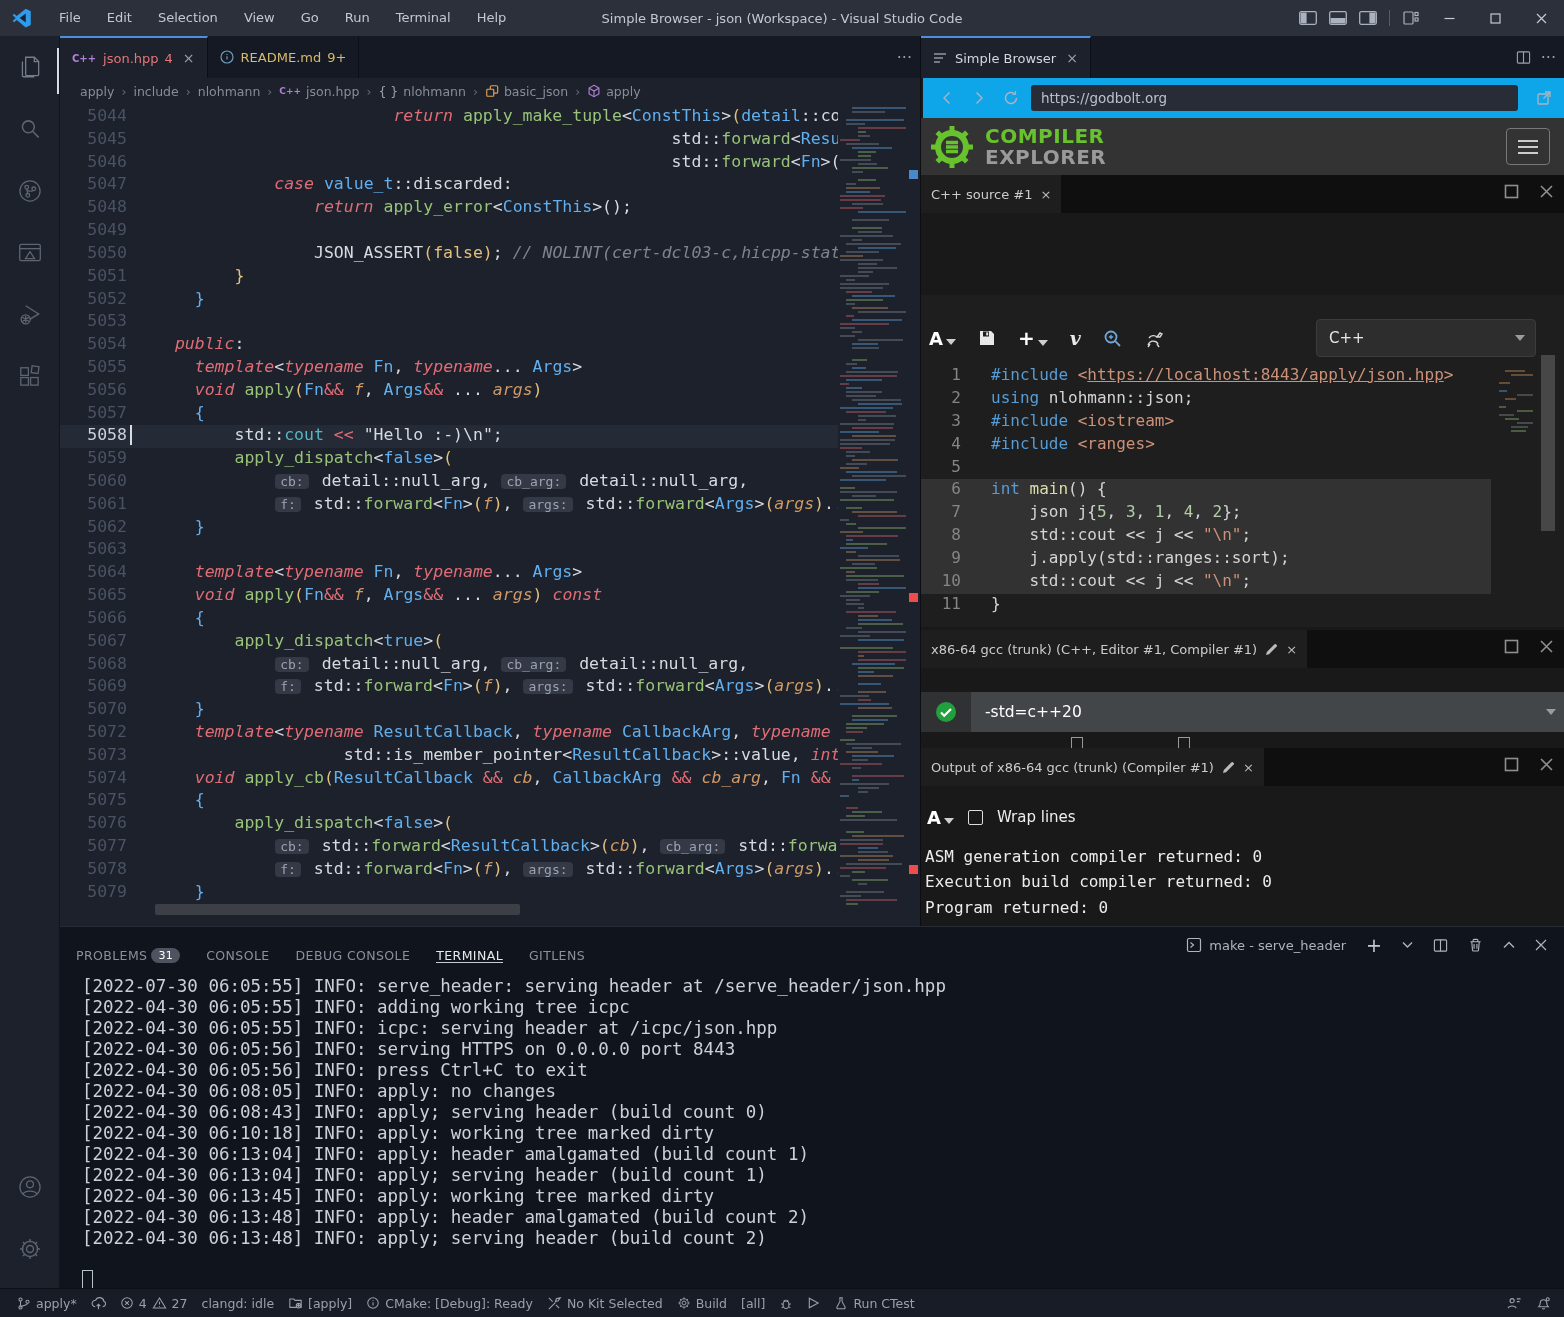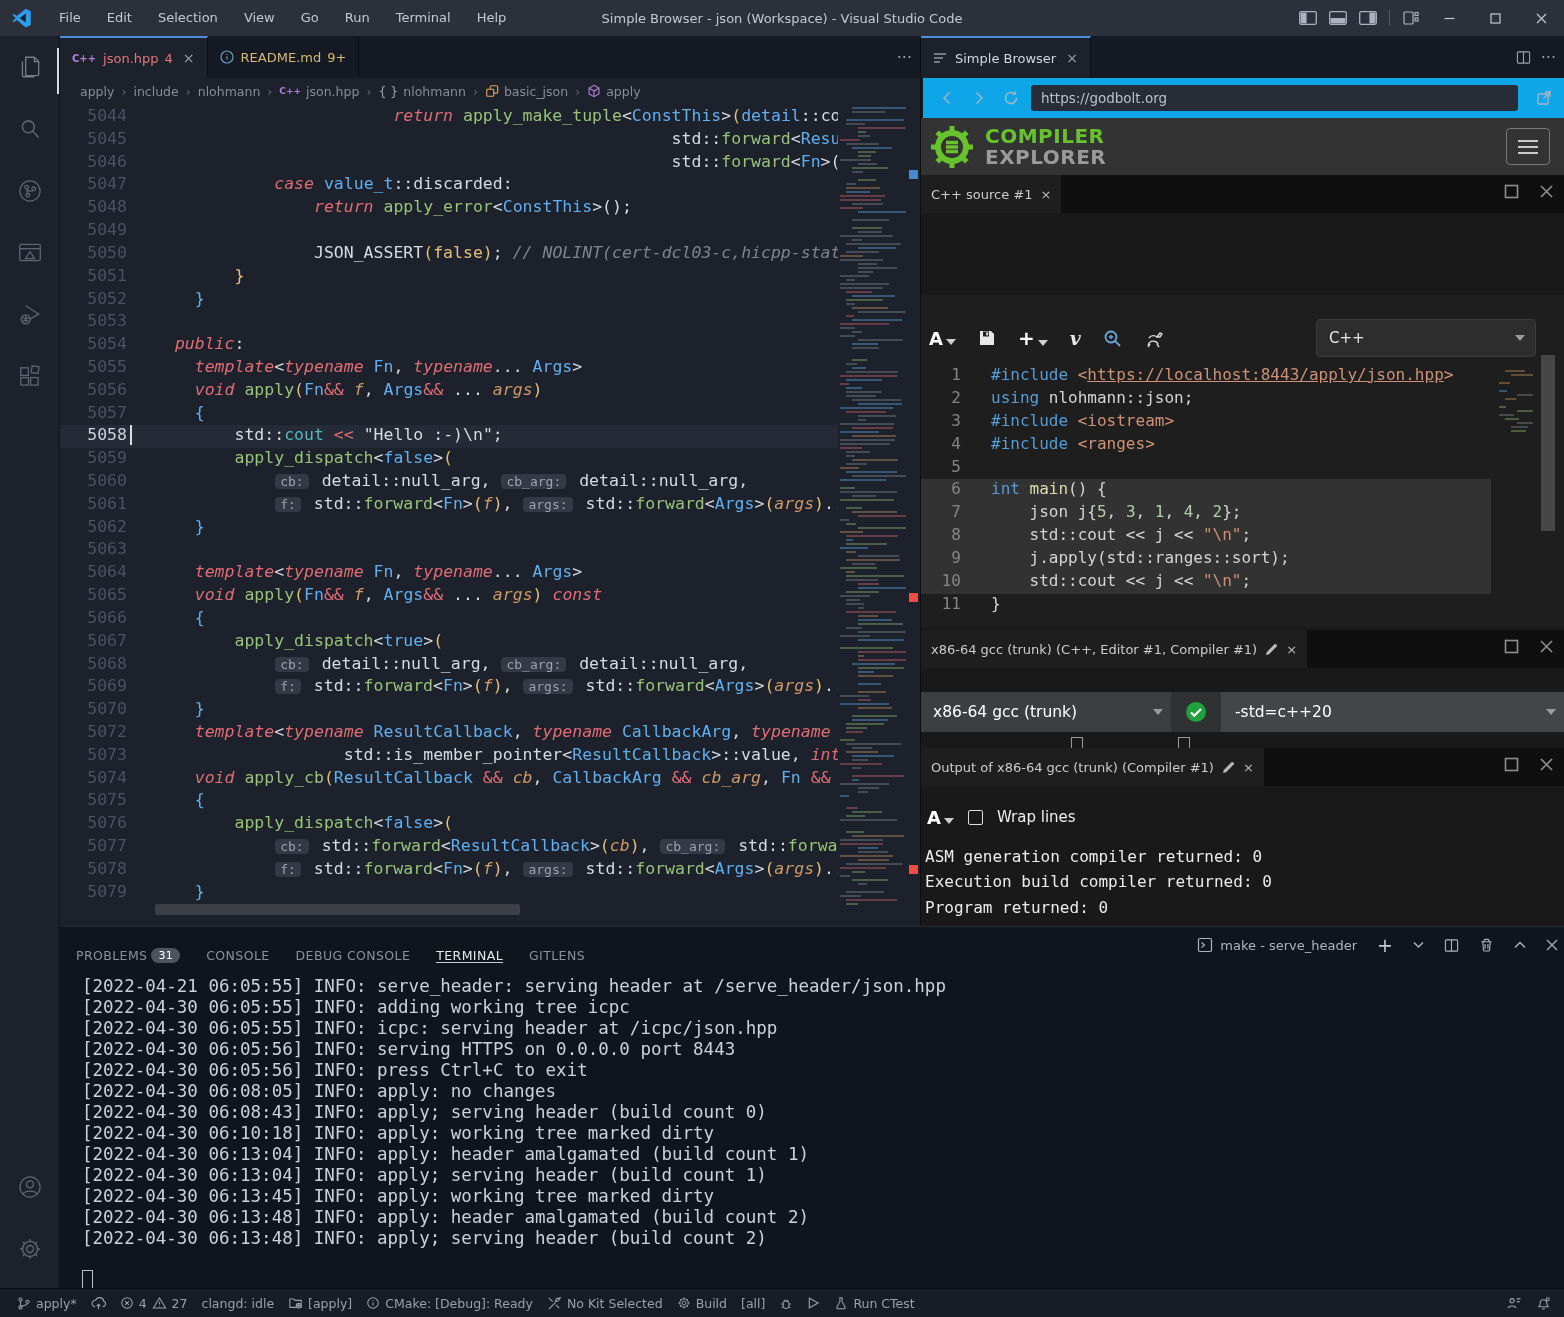--- a/index.html
+++ b/index.html
@@ -85,21 +85,21 @@
   .afont .caret{margin-bottom:4px;border-top-color:#cfcfcf;}
   .out-log{position:absolute;left:4px;top:58px;right:0;font:16px "DejaVu Sans Mono","Liberation Mono",monospace;color:#ececec;}
   .out-log div{height:25.3px;line-height:25.3px;white-space:pre;}
   .wrapl{font-size:15px;color:#eee;}
   
   .panel{left:60px;top:926px;width:1504px;height:362px;background:#10151d;border-top:1px solid #262b35;}
   .ptabs{position:absolute;left:16px;top:0;height:36px;display:flex;align-items:center;gap:26px;font-size:12.5px;letter-spacing:0.4px;color:#8b919c;}
   .ptab{display:flex;align-items:flex-end;gap:4px;height:36px;}
   .ptab.active{color:#e8eaee;box-shadow:inset 0 -1px 0 #c8ccd4;}
   .pbadge{background:#4d545f;color:#fff;border-radius:9px;font-size:11px;padding:1px 7px;}
-  .pactions{position:absolute;right:6px;top:0;height:36px;display:flex;align-items:center;gap:20px;color:#aeb4bf;font-size:13px;}
+  .pactions{position:absolute;right:17px;top:0;height:36px;display:flex;align-items:center;gap:20px;color:#aeb4bf;font-size:13px;}
   .term{position:absolute;left:0;top:36px;right:0;bottom:0;padding:13px 0 0 22px;font:17.5px "DejaVu Sans Mono","Liberation Mono",monospace;color:#ccd1d9;}
   .term div{height:21px;line-height:21px;white-space:pre;}
   .tcursor{position:absolute;left:22px;top:343px;width:11px;height:19px;border:1px solid #b9c2cc;}
   
   .statusbar{left:0;top:1288px;width:1564px;height:29px;background:#171c26;border-top:1px solid #0c0f14;display:flex;align-items:center;padding:0 10px;font-size:12.5px;color:#9aa0ab;}
   .sitem{display:flex;align-items:center;gap:5px;padding:0 7px;white-space:nowrap;}
   .sb-right{position:absolute;right:6px;display:flex;align-items:center;}
 </style>
 </head>
 <body>
@@ -684,24 +684,20 @@
             </span>
           <span>
               <svg width="15" height="15" viewBox="0 0 15 15">
                 <path d="M2 2l11 11M13 2L2 13" stroke="#8f8f8f" stroke-width="1.6"></path>
               </svg>
             </span>
         </div>
       </div>
 
       <div class="cmp-row">
-        <div class="cmp-sel">
-          <span>x86-64 gcc (trunk)</span>
-            <span class="caret"></span>
-        </div>
         <div class="cmp-check">
           <svg width="24" height="24" viewBox="0 0 24 24">
               <circle cx="12" cy="12" r="10" fill="#23a03e"></circle>
               <path d="M7 12.5l3.2 3.2L17 9" stroke="#fff" stroke-width="2.2" fill="none"></path>
             </svg>
         </div>
         <div class="cmp-opts">
           <span>-std=c++20</span>
             <span class="caret"></span>
         </div>
@@ -800,21 +796,21 @@
             <path d="M1 6.5L6 1.5l5 5"></path>
           </svg>
         </span>
       <span>
           <svg width="12" height="12" viewBox="0 0 12 12">
             <path d="M1 1l10 10M11 1L1 11" stroke="#aeb4bf" stroke-width="1.2"></path>
           </svg>
         </span>
     </div>
     <div class="term">
-        <div>[2022-04-21 06:05:55] INFO: serve_header: serving header at /serve_header/json.hpp</div>
+        <div>[2022-07-30 06:05:55] INFO: serve_header: serving header at /serve_header/json.hpp</div>
         <div>[2022-04-30 06:05:55] INFO: adding working tree icpc</div>
         <div>[2022-04-30 06:05:55] INFO: icpc: serving header at /icpc/json.hpp</div>
         <div>[2022-04-30 06:05:56] INFO: serving HTTPS on 0.0.0.0 port 8443</div>
         <div>[2022-04-30 06:05:56] INFO: press Ctrl+C to exit</div>
         <div>[2022-04-30 06:08:05] INFO: apply: no changes</div>
         <div>[2022-04-30 06:08:43] INFO: apply; serving header (build count 0)</div>
         <div>[2022-04-30 06:10:18] INFO: apply: working tree marked dirty</div>
         <div>[2022-04-30 06:13:04] INFO: apply: header amalgamated (build count 1)</div>
         <div>[2022-04-30 06:13:04] INFO: apply; serving header (build count 1)</div>
         <div>[2022-04-30 06:13:45] INFO: apply: working tree marked dirty</div>

